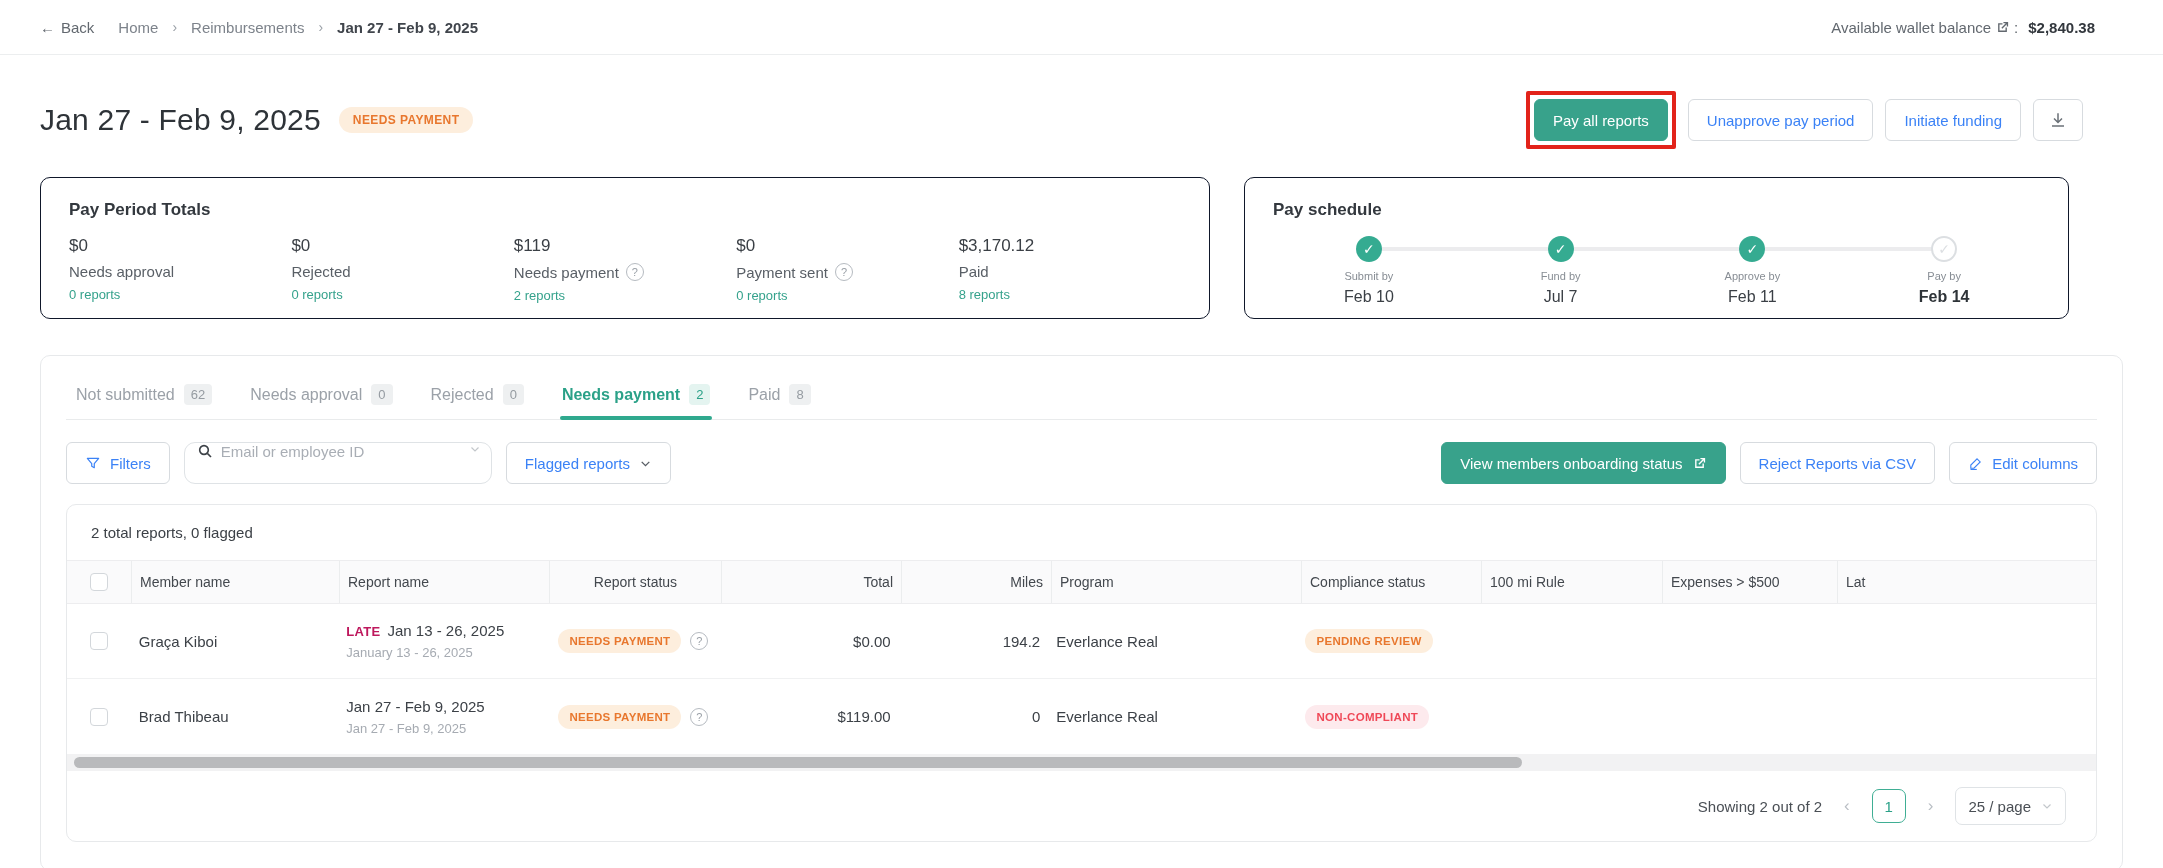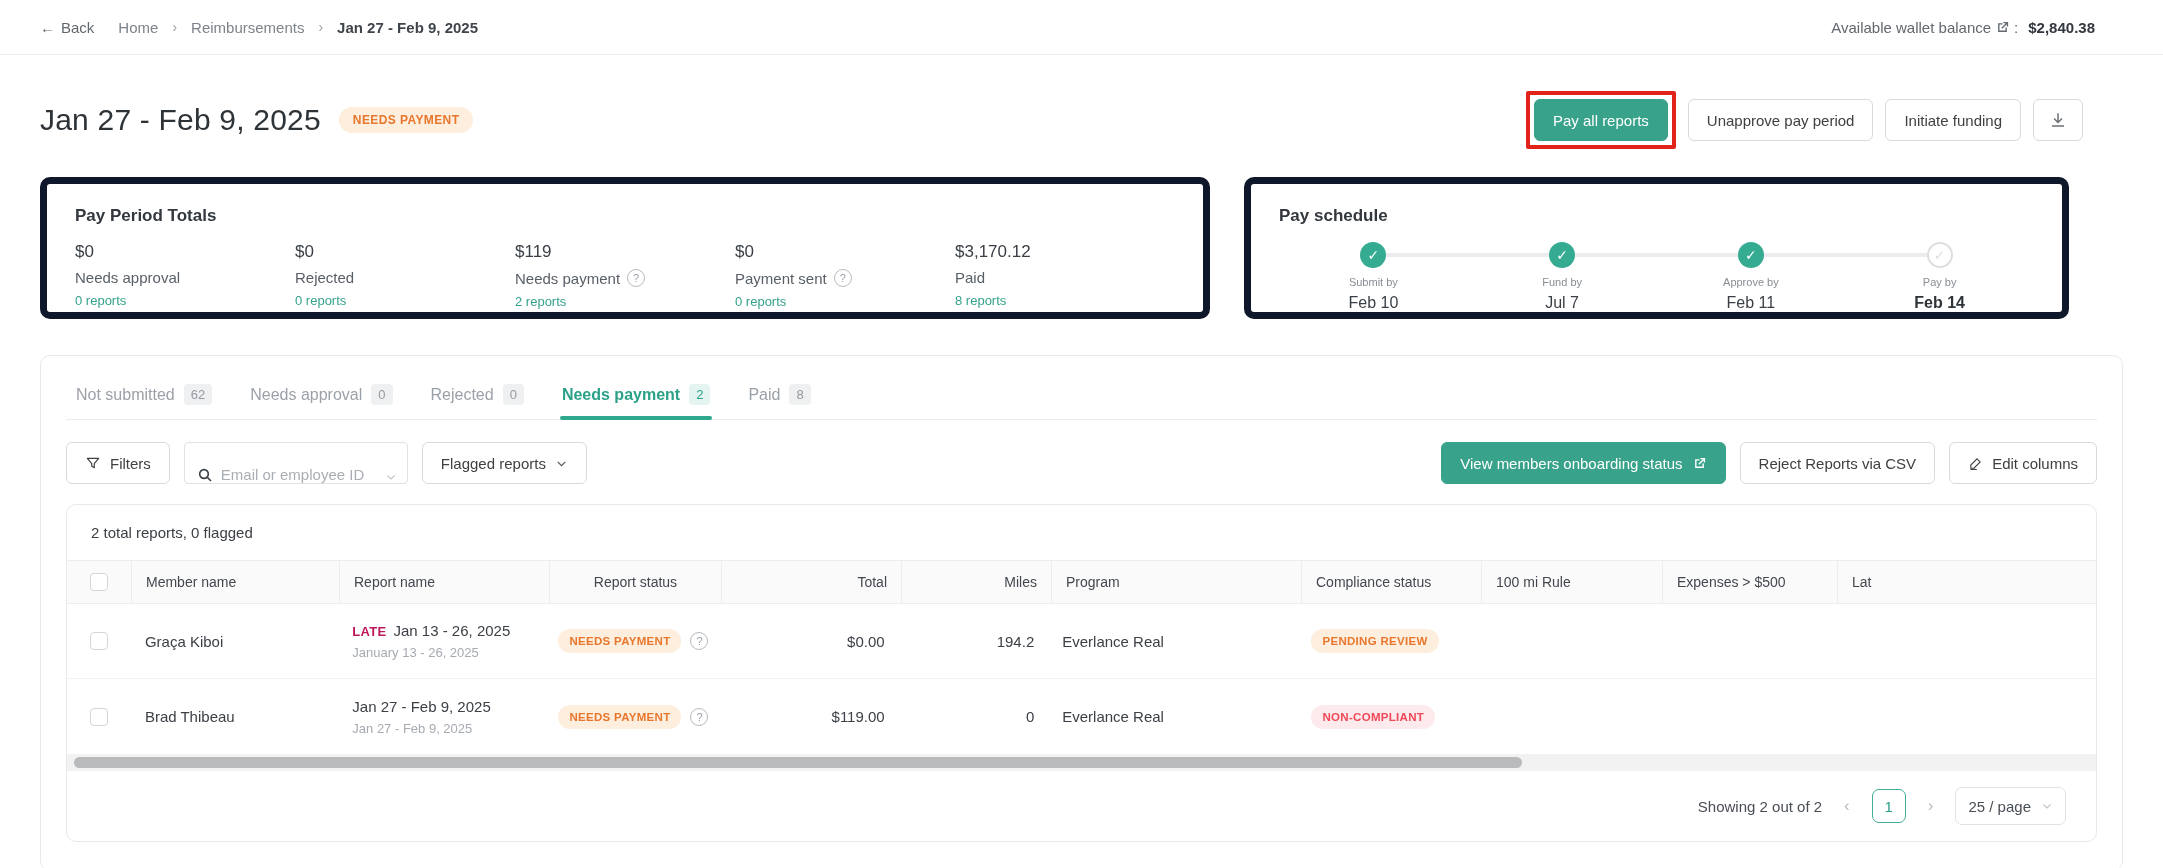--- a/index.html
+++ b/index.html
@@ -20,29 +20,29 @@
   
   .title-row { display: flex; align-items: center; justify-content: space-between;
     padding: 36px 80px 28px 40px; }
   .title-left { display: flex; align-items: center; gap: 18px; }
   .page-title { font-size: 30px; font-weight: 500; color: #2e3338; letter-spacing: .2px; }
   .pill { display: inline-block; border-radius: 14px; padding: 6px 14px; font-size: 12px;
     font-weight: bold; letter-spacing: .4px; }
   .pill-orange { background: #fdeedd; color: #e8772e; }
   .actions { display: flex; align-items: center; gap: 12px; }
   .btn { height: 42px; padding: 0 18px; border: 1px solid #d7dbdf; border-radius: 6px;
-    background: #fff; color: #404040; font-size: 15px; display: inline-flex;
+    background: #fff; color: #3b82f6; font-size: 15px; display: inline-flex;
     align-items: center; gap: 9px; cursor: pointer; font-family: inherit; white-space: nowrap; }
   .btn-teal { background: #38a28b; border-color: #38a28b; color: #fff; }
   .annot { border: 4px solid #e2231a; padding: 4px; border-radius: 2px; display: inline-flex; }
   .btn-icon { width: 50px; justify-content: center; padding: 0; color: #6a7077; }
 
   
   .cards { display: flex; gap: 34px; padding: 0 40px; }
-  .card { border: 7px solid #0f172a; border-radius: 10px; background: #fff; }
+  .card { border: 1px solid #0f172a; border-radius: 10px; background: #fff; }
   .totals-card { width: 1170px; height: 142px; padding: 22px 28px; }
   .card-title { font-size: 17px; font-weight: bold; color: #33383e; margin-bottom: 16px; }
   .totals-grid { display: flex; }
   .tot { width: 246px; }
   .tot .amt { font-size: 17px; color: #3a3f45; margin-bottom: 7px; }
   .tot .lbl { font-size: 15px; color: #595f66; margin-bottom: 7px; display: flex; align-items: center; gap: 7px; }
   .tot .lnk { font-size: 13px; color: #35a28c; cursor: pointer; }
   .qmark { width: 18px; height: 18px; border: 1px solid #b6bbc1; border-radius: 50%;
     color: #9aa0a7; font-size: 11px; display: inline-flex; align-items: center;
     justify-content: center; flex: 0 0 auto; }
@@ -67,38 +67,38 @@
   .tab .cnt { background: #eef0f1; color: #959ba1; font-size: 13px; border-radius: 4px;
     padding: 3px 7px; }
   .tab.active { color: #2ba188; font-weight: bold; }
   .tab.active .cnt { background: #e4f4f0; color: #2ba188; font-weight: normal; }
   .tab.active::after { content: ""; position: absolute; left: 0; right: 0; bottom: -1px;
     height: 4px; background: #2fa98e; border-radius: 2px; }
 
   .filter-row { display: flex; align-items: center; justify-content: space-between;
     margin: 22px 0 20px; }
   .filter-left { display: flex; align-items: center; gap: 14px; }
-  .searchbox { width: 224px; height: 42px; border: 1px solid #dfe3e6; border-radius: 4px;
-    display: flex; align-items: flex-end; padding: 0 10px 0 12px; gap: 8px; }
+  .searchbox { width: 308px; height: 42px; border: 1px solid #dfe3e6; border-radius: 11px;
+    display: flex; align-items: flex-start; padding: 0 10px 0 12px; gap: 8px; }
   .searchbox input { border: none; outline: none; flex: 1; font-size: 15px;
     font-family: inherit; color: #3f454c; min-width: 0; }
   .searchbox input::placeholder { color: #a9aeb5; }
   .chev { color: #c3c7cb; display: inline-flex; }
   .filter-right { display: flex; align-items: center; gap: 14px; }
 
   
   .table-card { border: 1px solid #e7e9eb; border-radius: 10px; overflow: hidden; }
   .tsummary { padding: 19px 24px; font-size: 15px; color: #3c4147; }
   .twrap { overflow: hidden; width: 100%; }
   .trow { display: flex; width: 2085px; align-items: center; }
   .thead { background: #fafafb; border-top: 1px solid #ededef; border-bottom: 1px solid #ededef;
     height: 44px; font-size: 14px; color: #43484e; font-weight: 500; }
   .tbody-row { height: 75px; border-bottom: 1px solid #f0f1f2; font-size: 15px; color: #3c4147; }
   .tbody-row:last-child { border-bottom: none; }
-  .cell { padding: 0 14px; overflow: hidden; white-space: nowrap; display: flex;
+  .cell { padding: 0 8px; overflow: hidden; white-space: nowrap; display: flex;
     align-items: center; align-self: stretch; }
   .thead .cell + .cell { border-left: 1px solid #ebedee; }
   .c1 { width: 64px; justify-content: center; }
   .c2 { width: 192px; }
   .c3 { width: 210px; margin-left: 16px; }
   .c4 { width: 172px; justify-content: center; }
   .c5 { width: 180px; justify-content: flex-end; }
   .c6 { width: 150px; justify-content: flex-end; }
   .c7 { width: 250px; }
   .c8 { width: 180px; }

